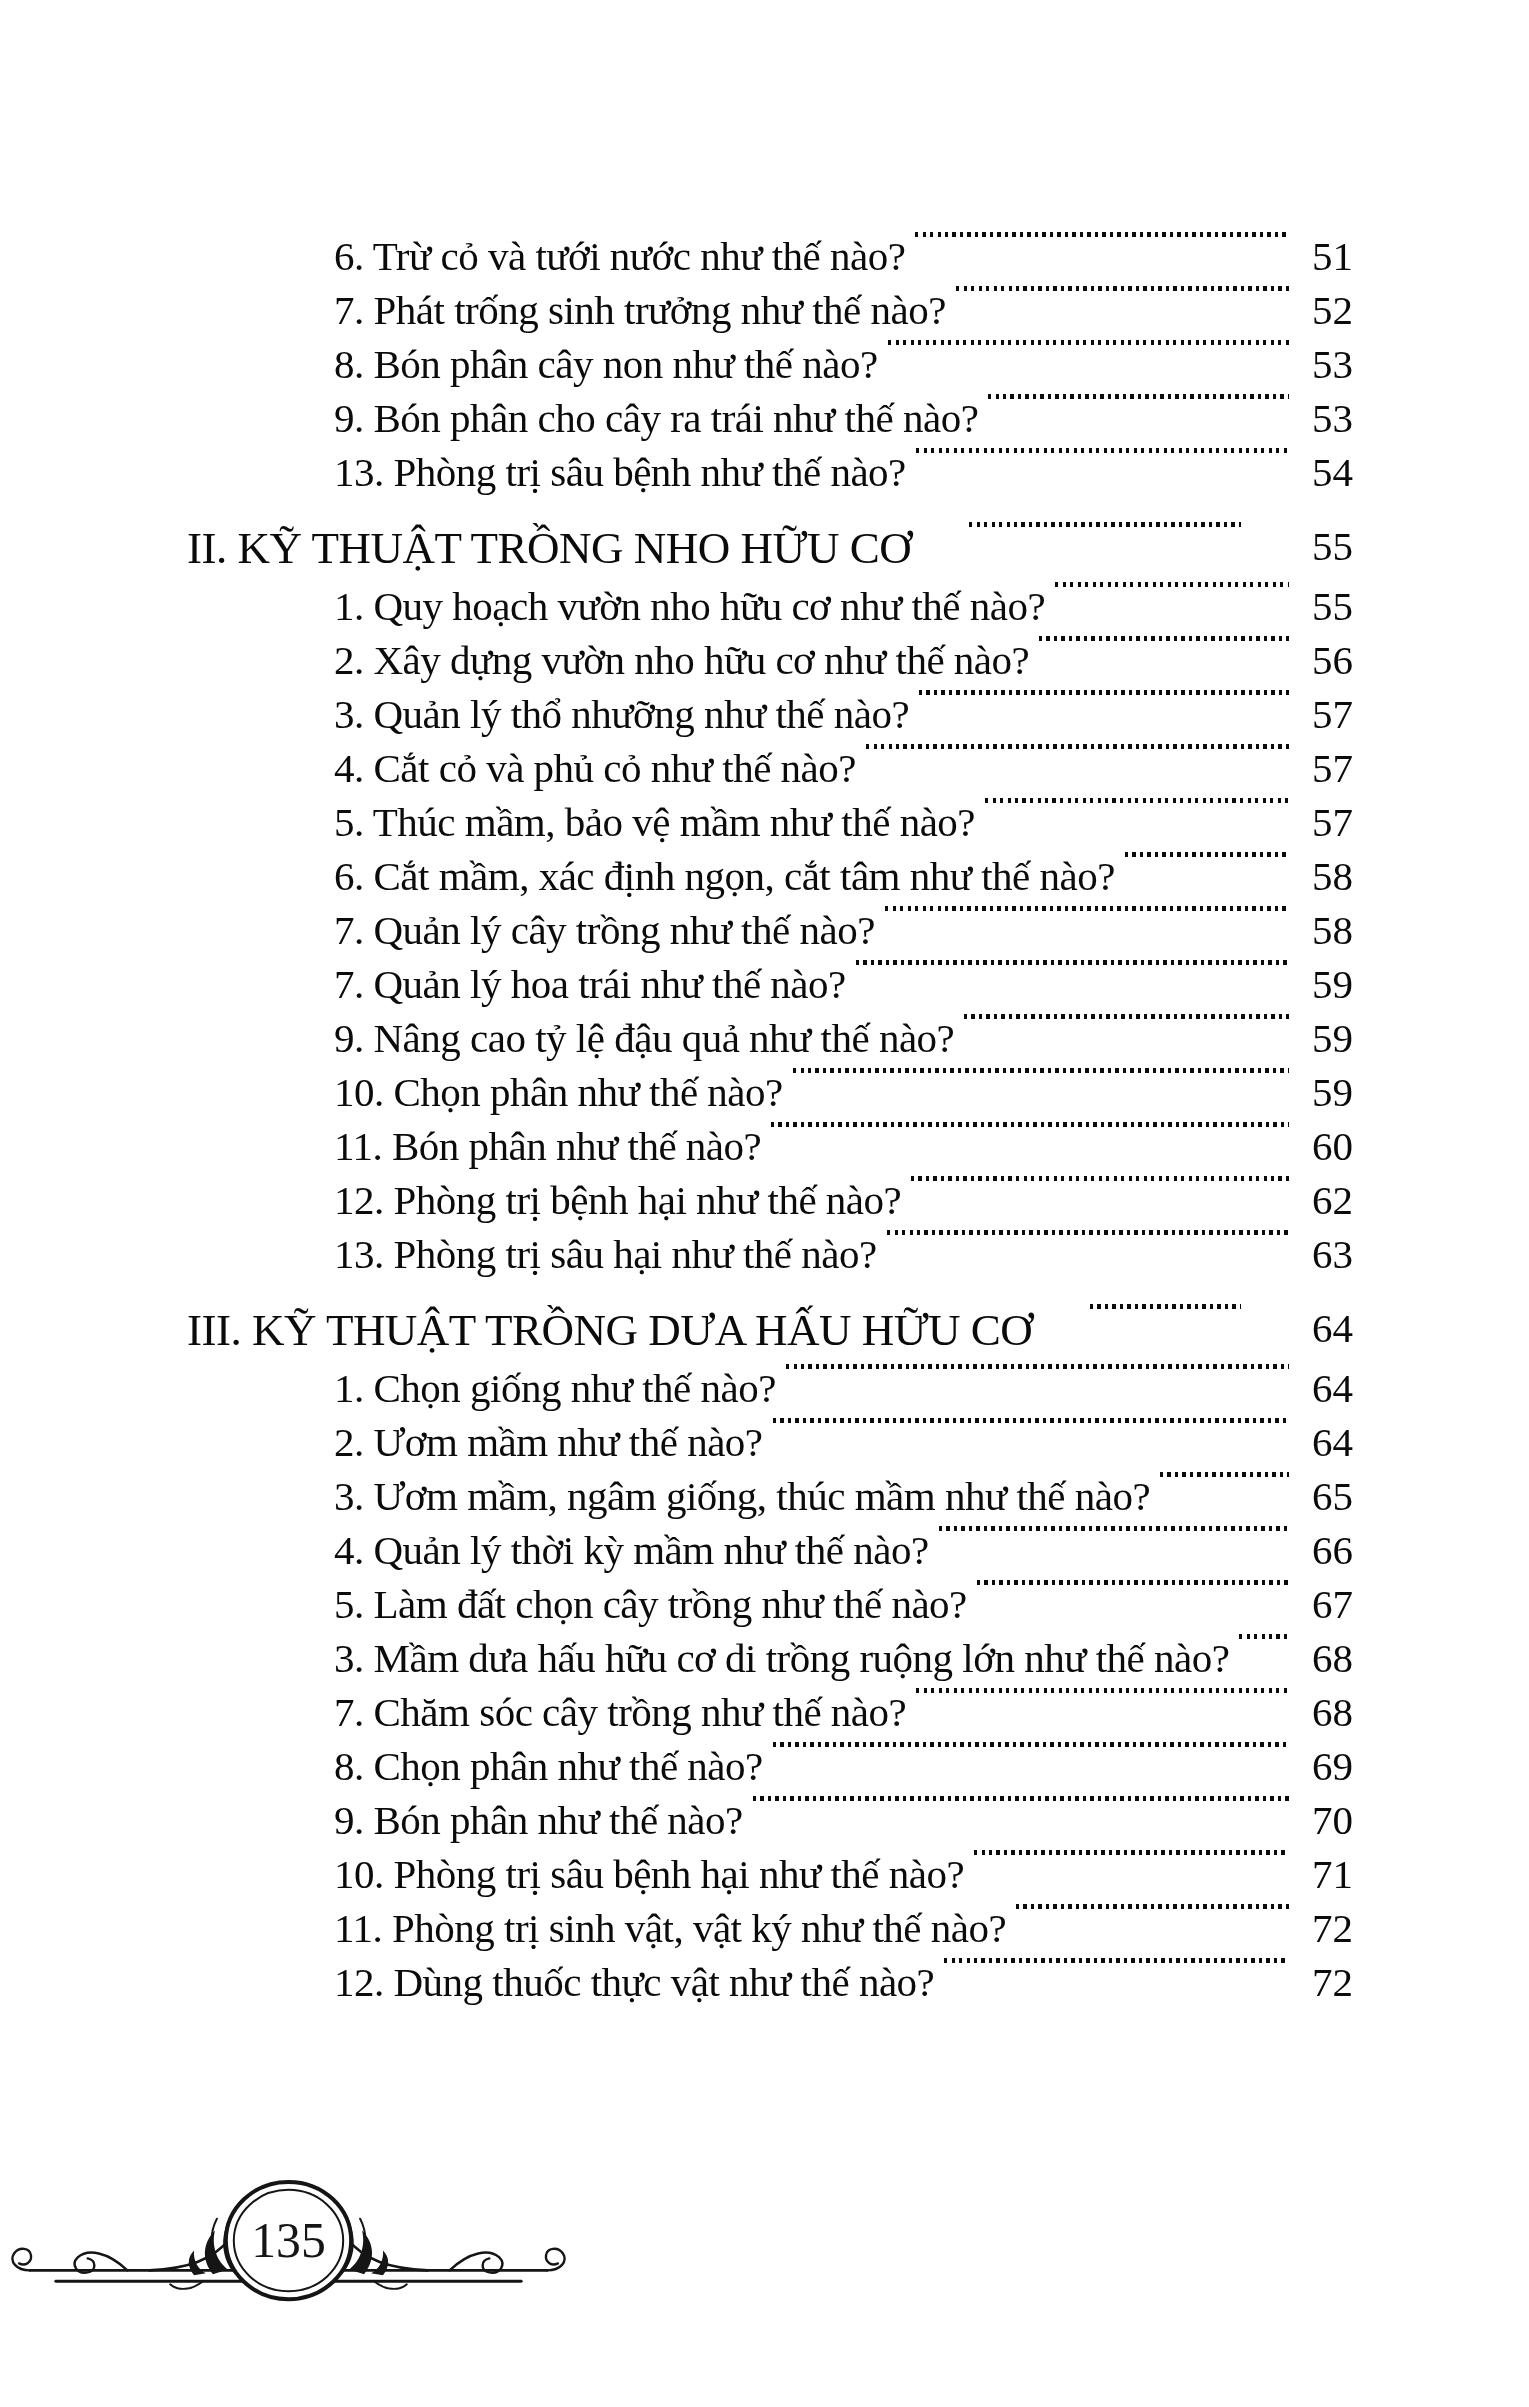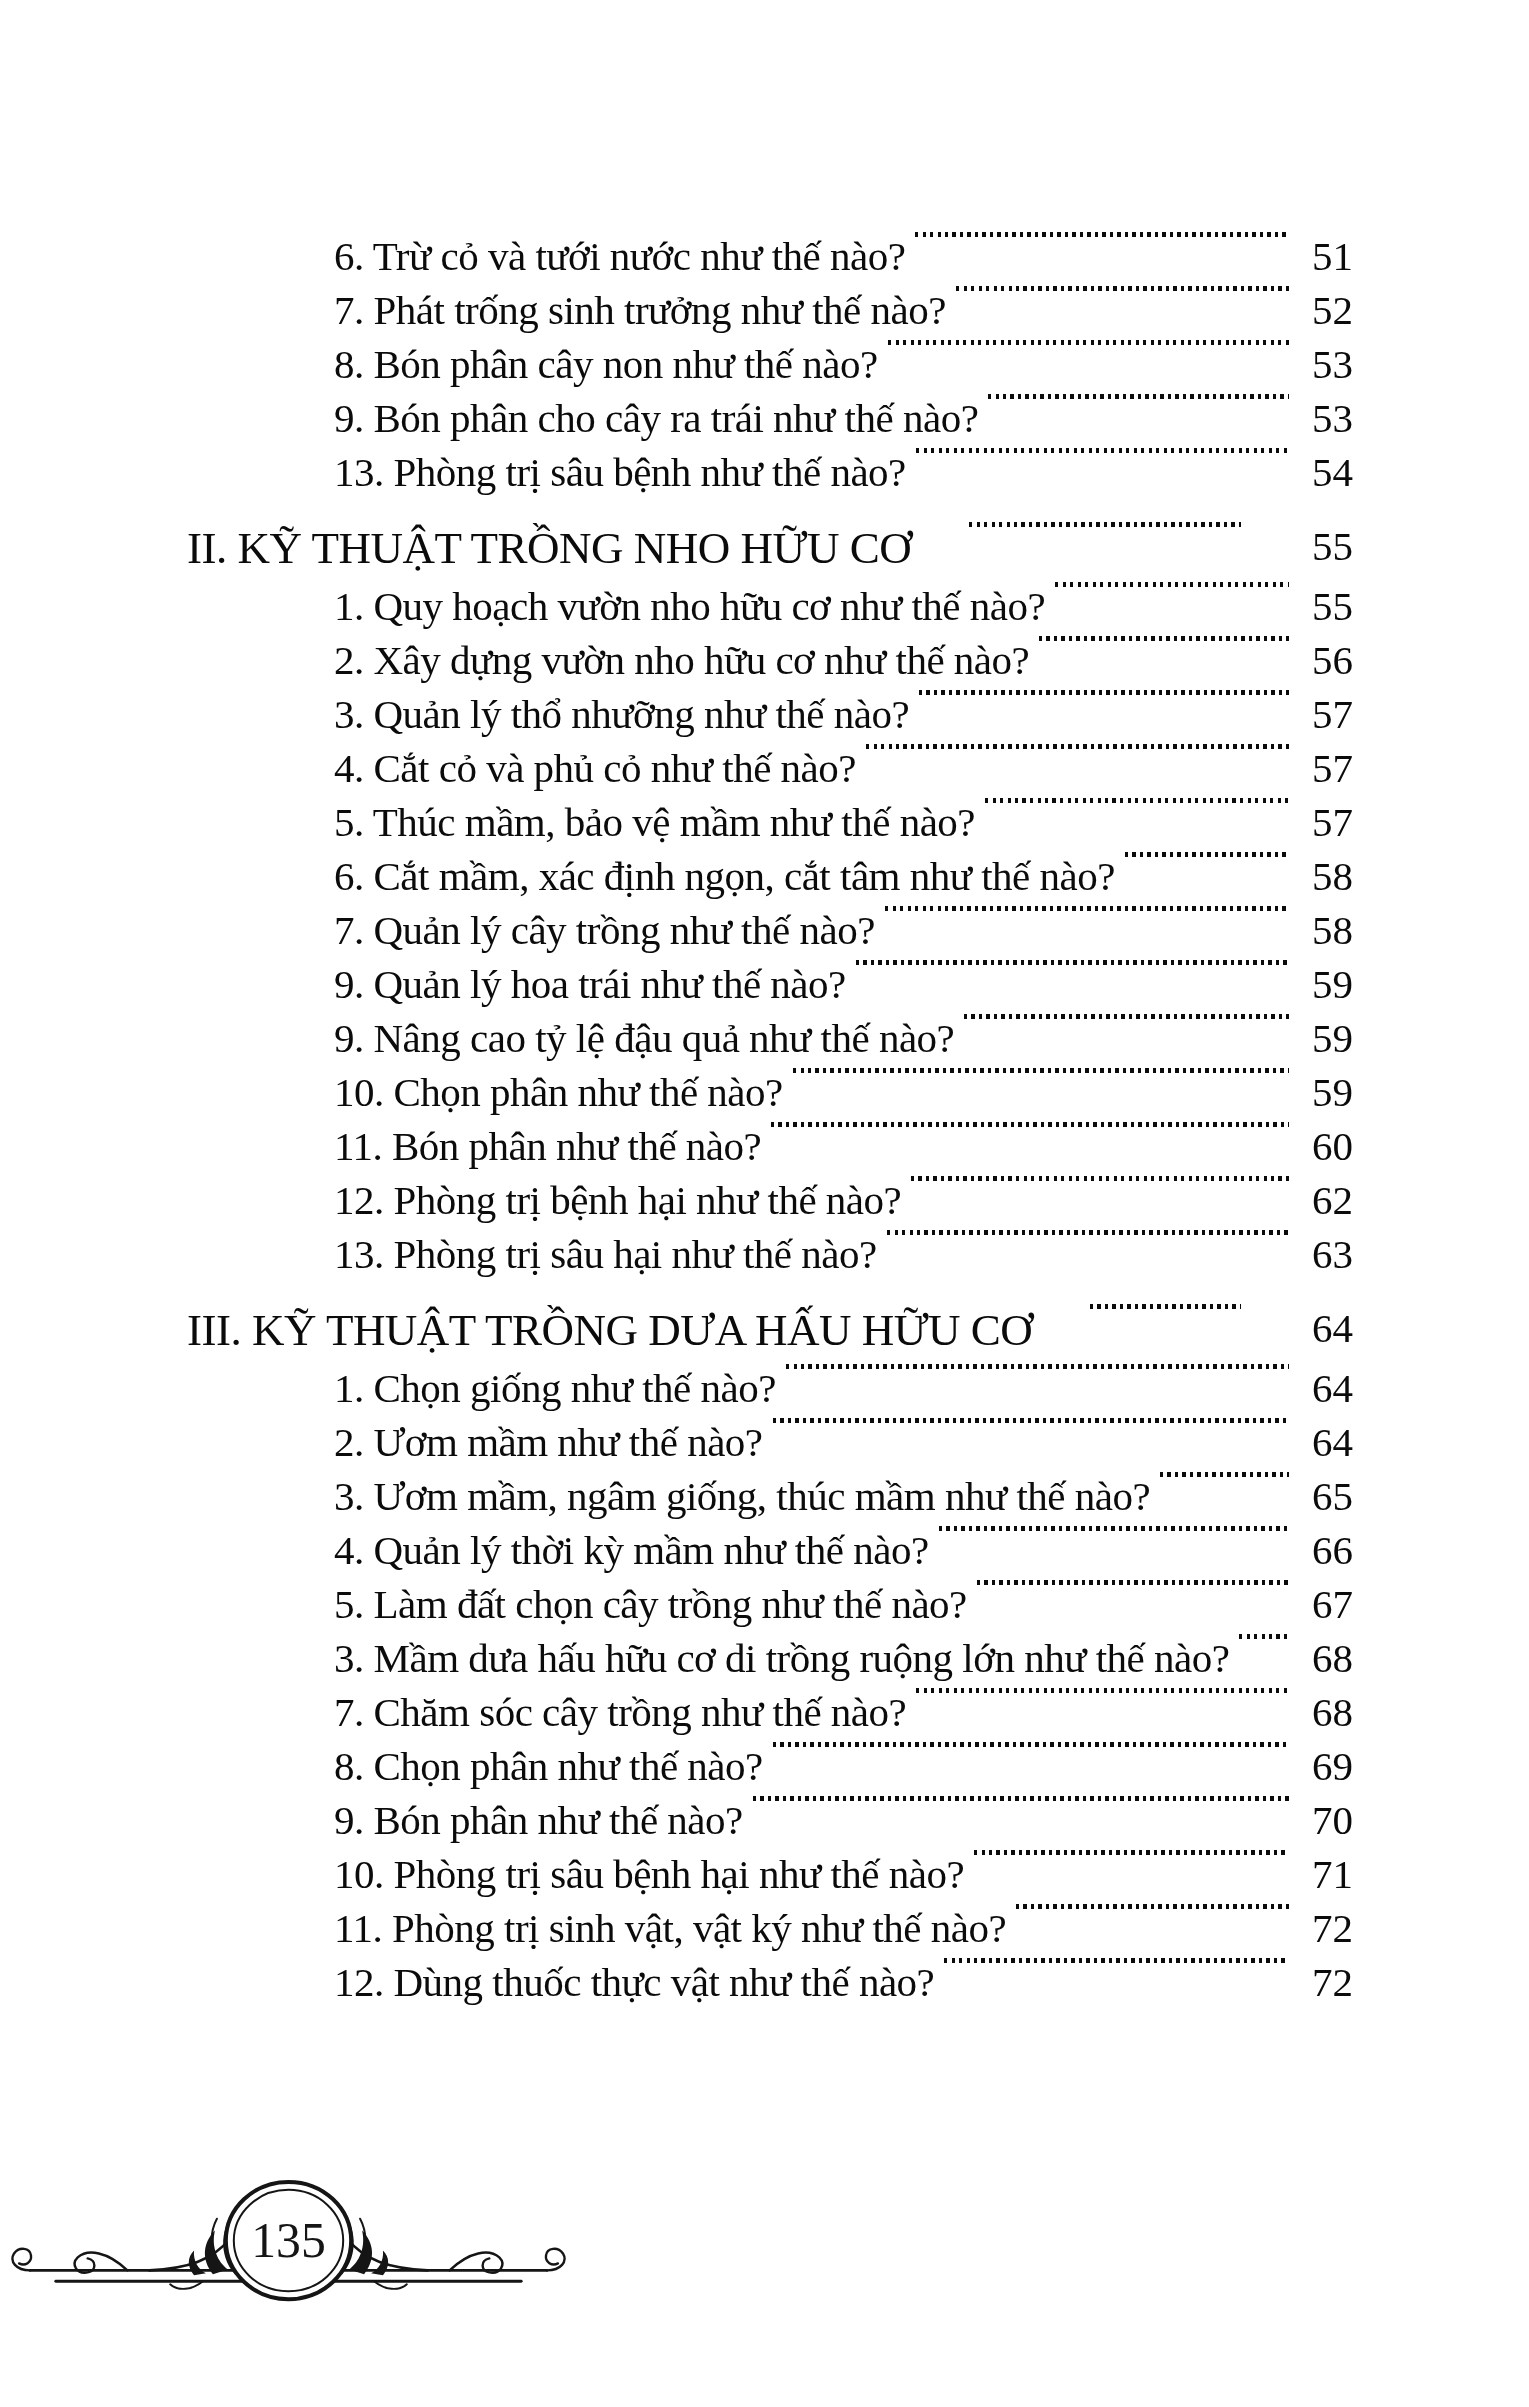--- a/index.html
+++ b/index.html
@@ -132,21 +132,21 @@
         <span class="toc-title">6. Cắt mầm, xác định ngọn, cắt tâm như thế nào?</span>
         <span class="toc-dots"></span>
         <span class="toc-page">58</span>
       </div>
       <div class="toc-row toc-item-row">
         <span class="toc-title">7. Quản lý cây trồng như thế nào?</span>
         <span class="toc-dots"></span>
         <span class="toc-page">58</span>
       </div>
       <div class="toc-row toc-item-row">
-        <span class="toc-title">9. Quản lý hoa trái như thế nào?</span>
+        <span class="toc-title">7. Quản lý hoa trái như thế nào?</span>
         <span class="toc-dots"></span>
         <span class="toc-page">59</span>
       </div>
       <div class="toc-row toc-item-row">
         <span class="toc-title">9. Nâng cao tỷ lệ đậu quả như thế nào?</span>
         <span class="toc-dots"></span>
         <span class="toc-page">59</span>
       </div>
       <div class="toc-row toc-item-row">
         <span class="toc-title">10. Chọn phân như thế nào?</span>

